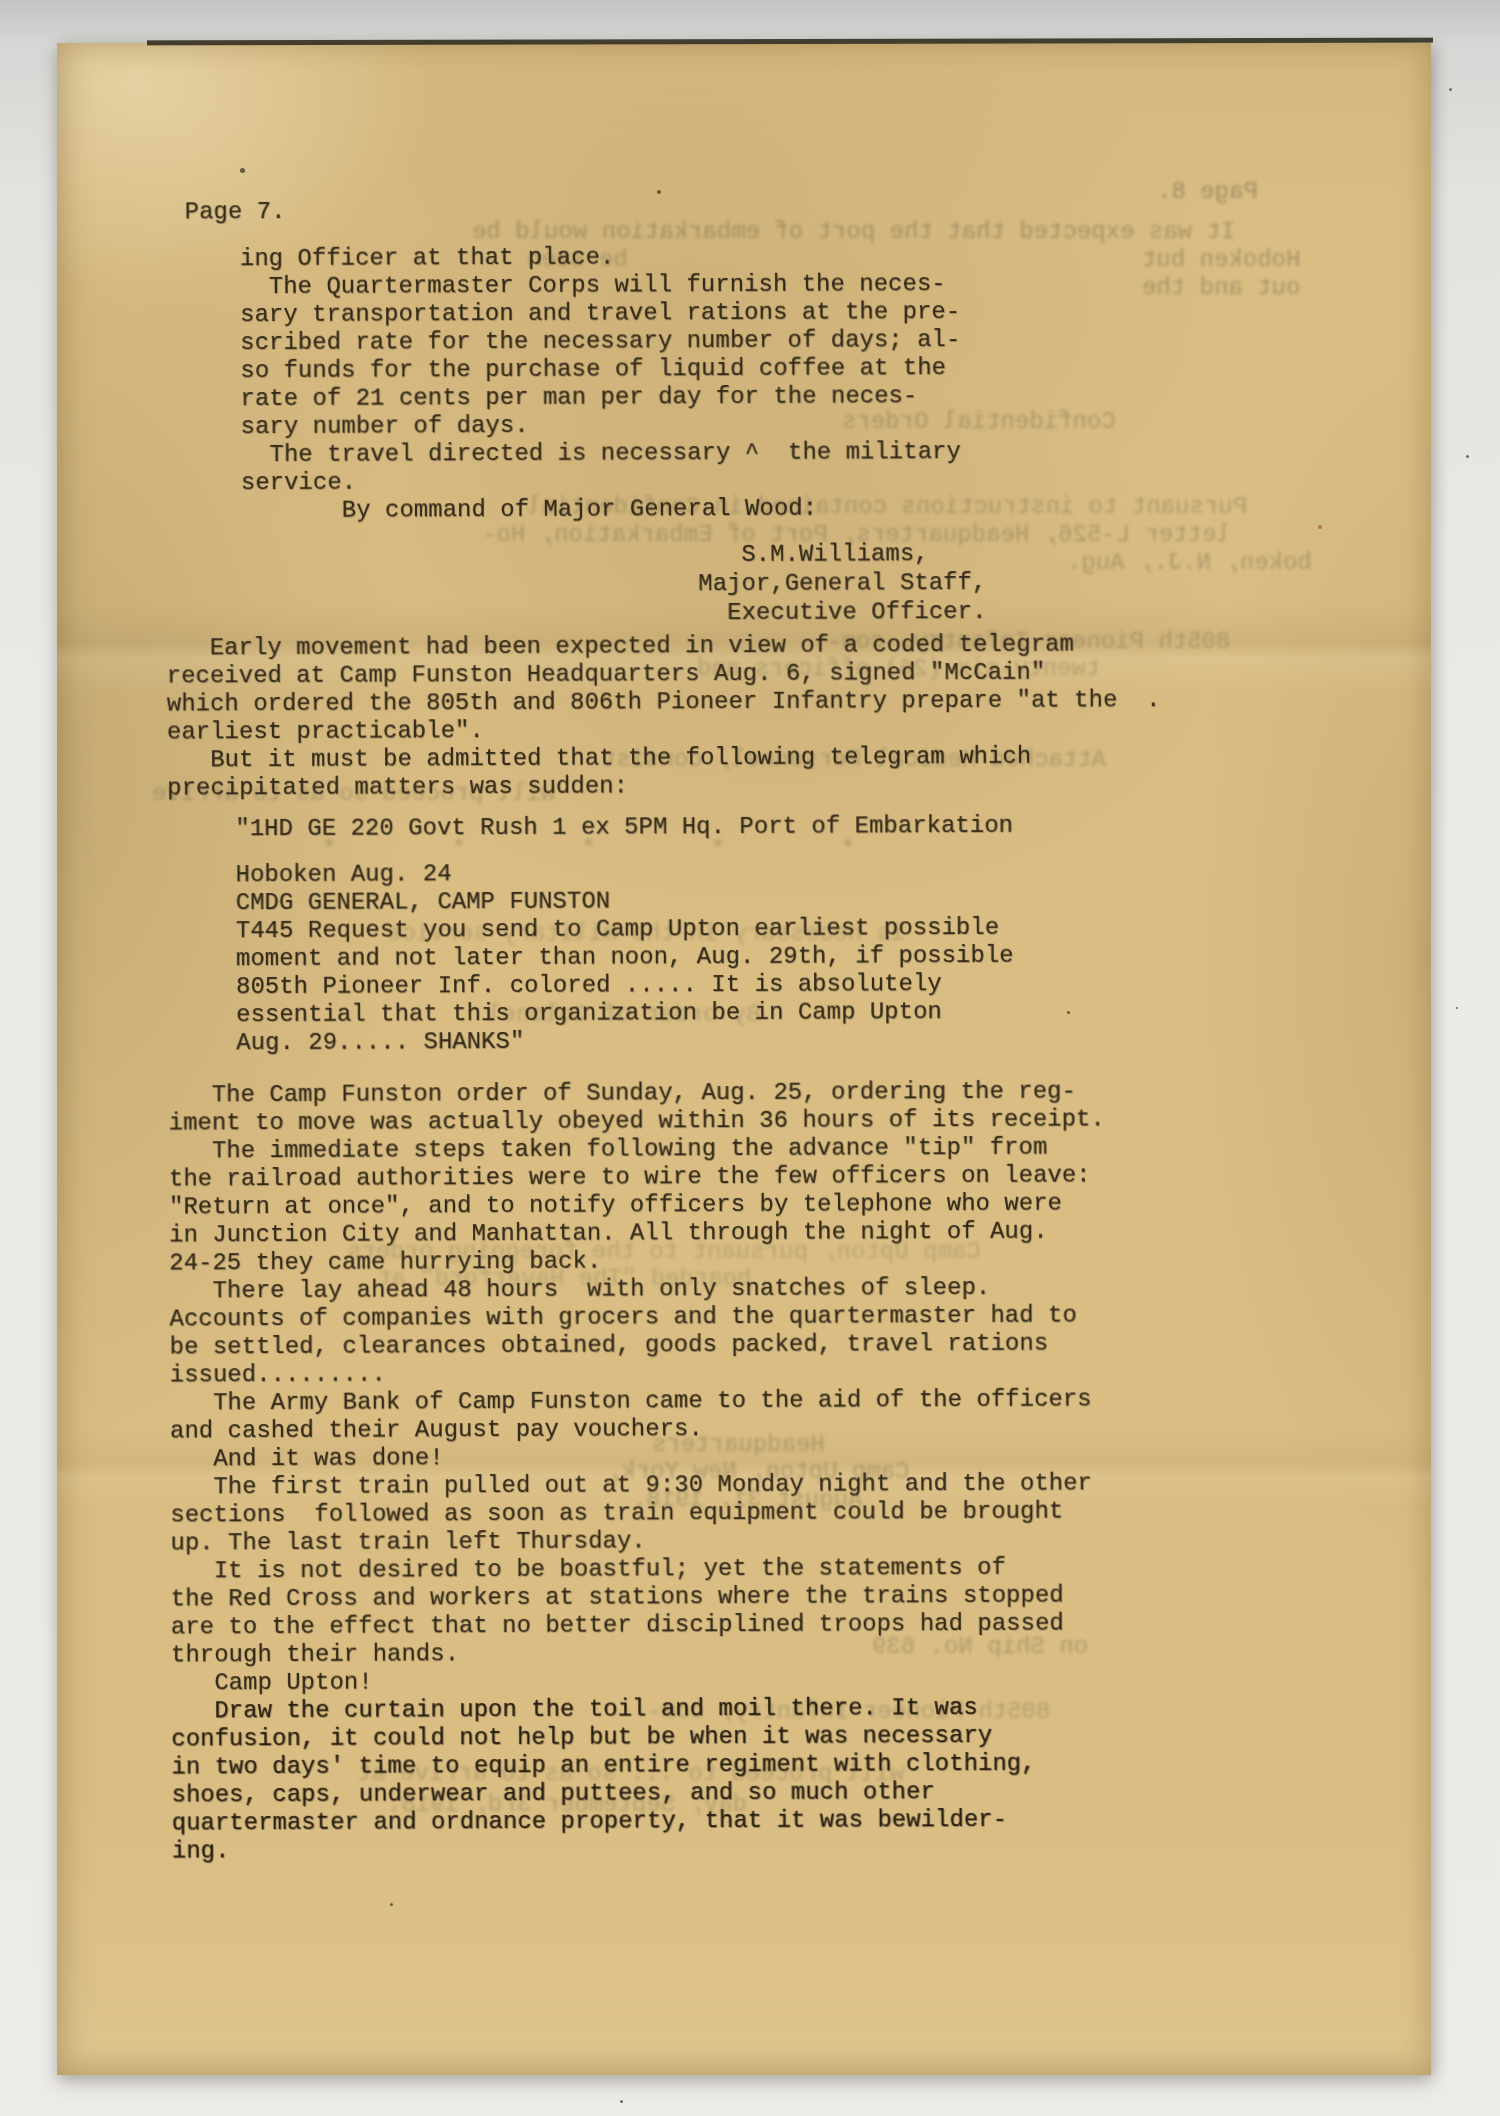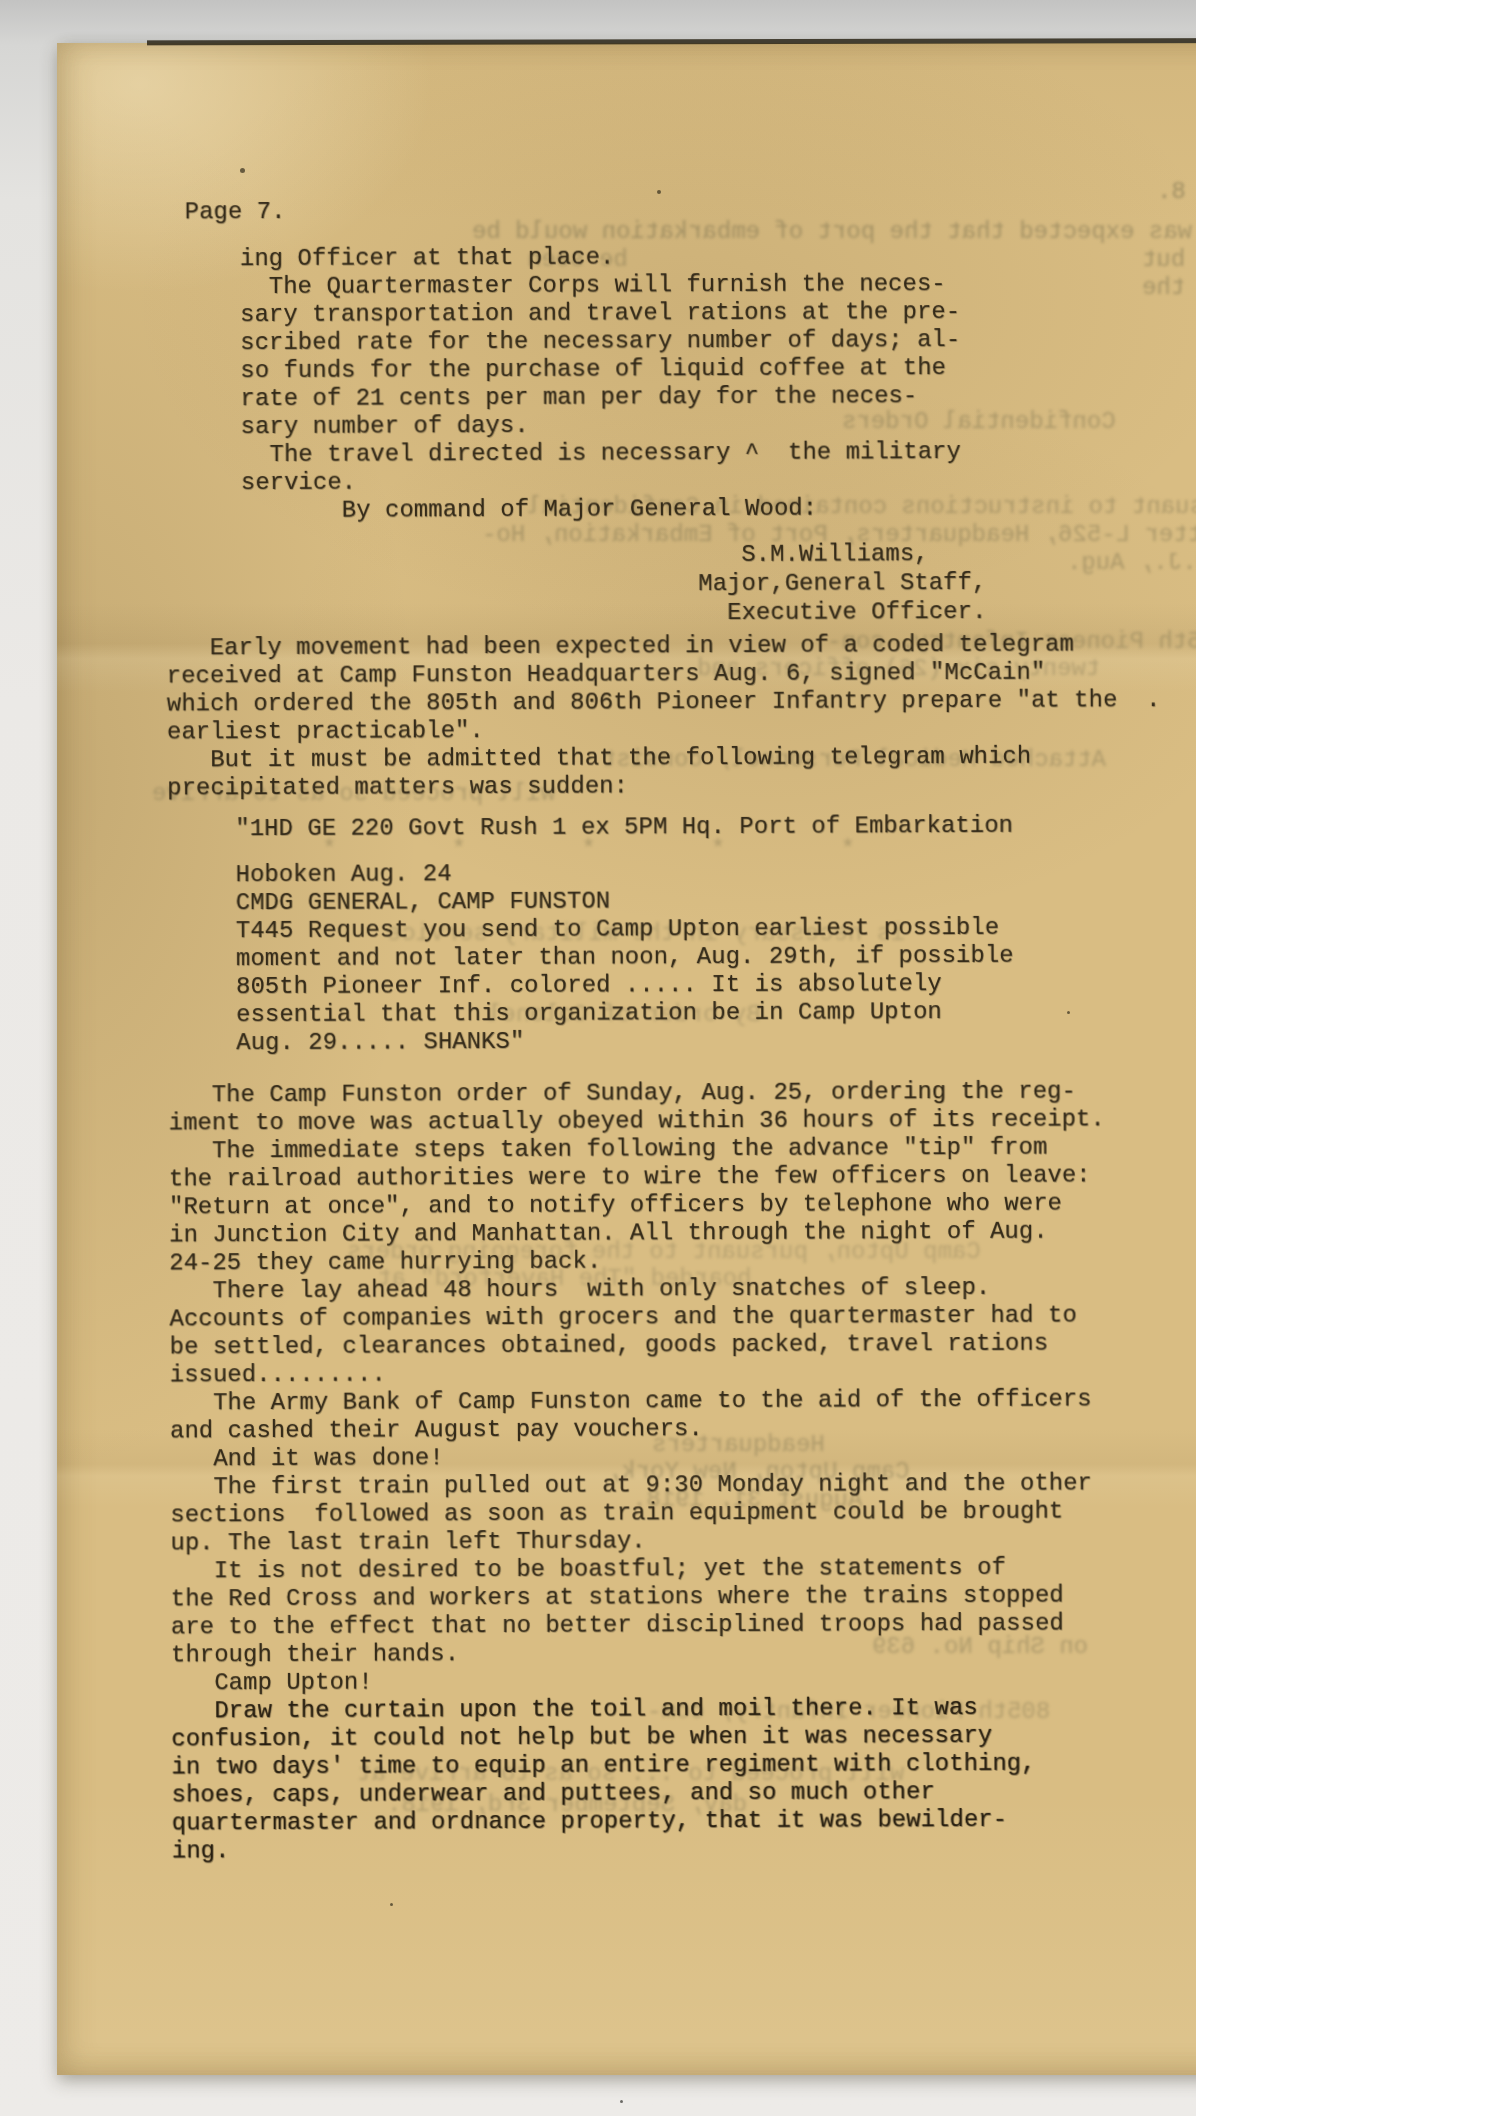--- a/index.html
+++ b/index.html
@@ -1,17 +1,17 @@
 <!DOCTYPE html>
 <html><head>
 <meta charset="utf-8">
 <style>
   html,body{margin:0;padding:0;}
   .viewport{
-    position:relative;width:1196px;height:2116px;overflow:hidden;
+    position:relative;width:1500px;height:2116px;overflow:hidden;
     background:linear-gradient(to bottom,#c3c3c2 0px,#d6d6d4 45px,#e4e3e0 200px,#ebe9e6 700px,#edebe8 100%);
     font-family:"Liberation Mono","DejaVu Sans Mono",monospace;
   }
   .bg-speck{position:absolute;border-radius:50%;background:#6b6a66;}
   .paper{
     position:absolute;left:57px;top:43px;width:1374px;height:2032px;
     background:
       radial-gradient(420px 300px at 6% 2%, rgba(255,246,216,.38), transparent 70%),
       radial-gradient(900px 520px at 46% 13%, rgba(118,90,42,.12), transparent 62%),
       radial-gradient(760px 430px at 52% 30%, rgba(112,86,44,.10), transparent 65%),

